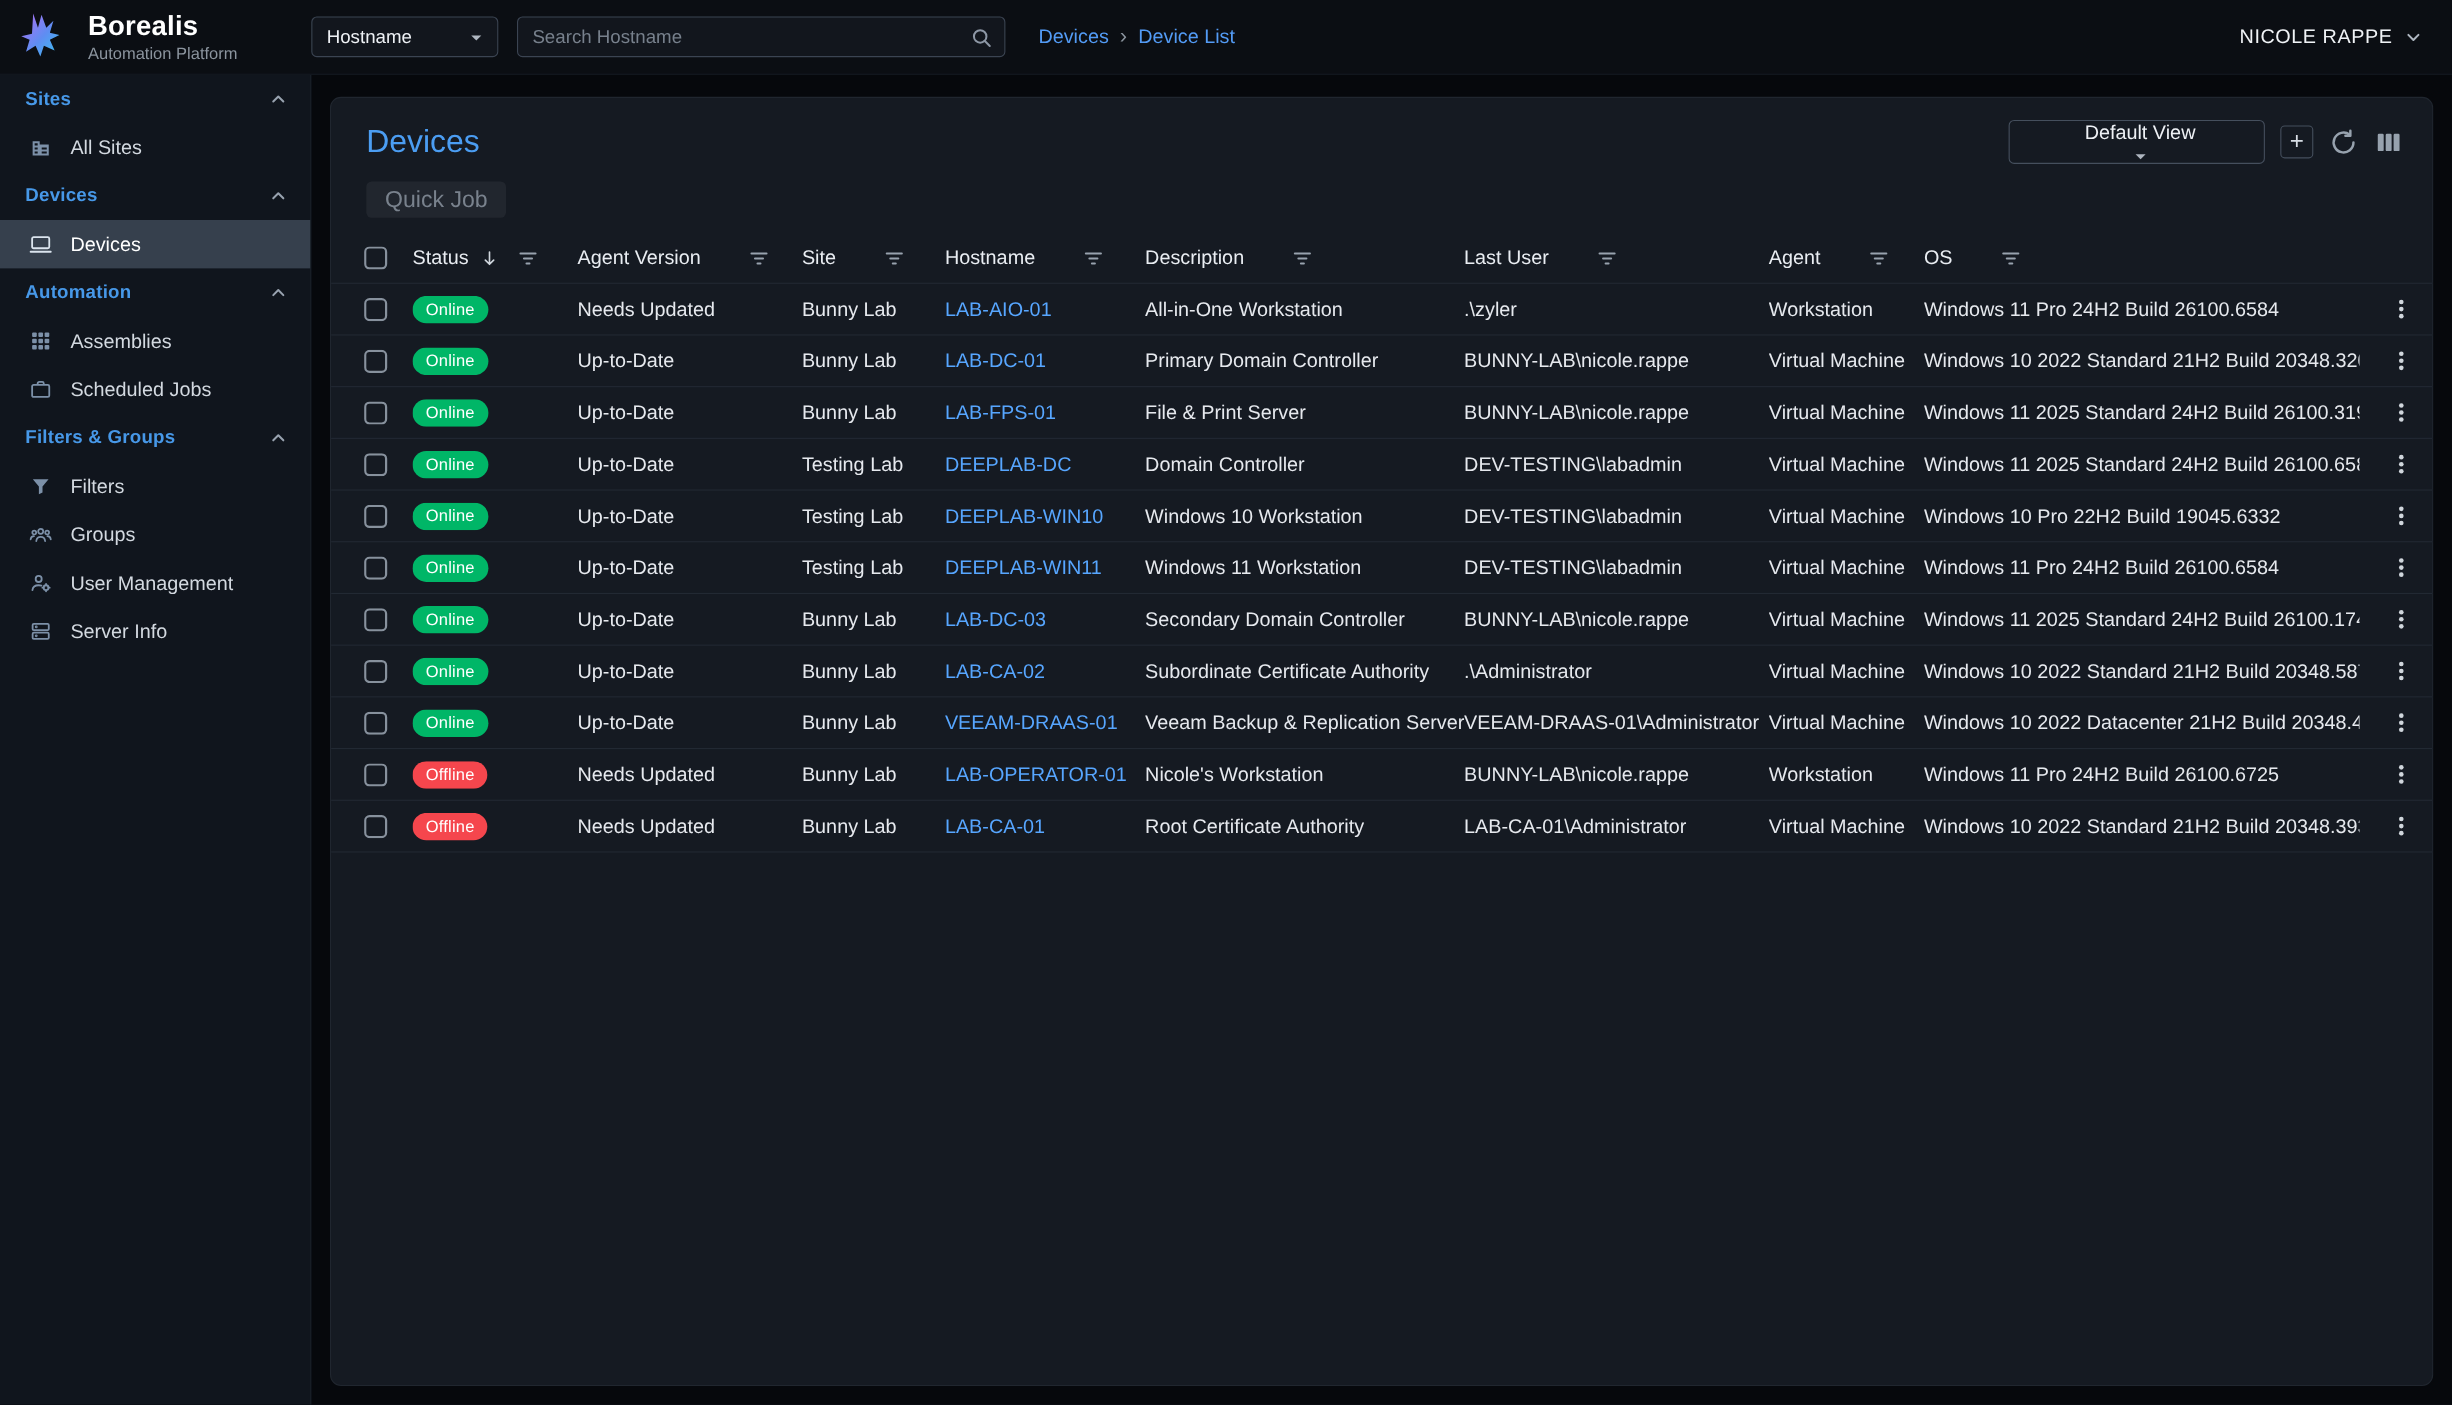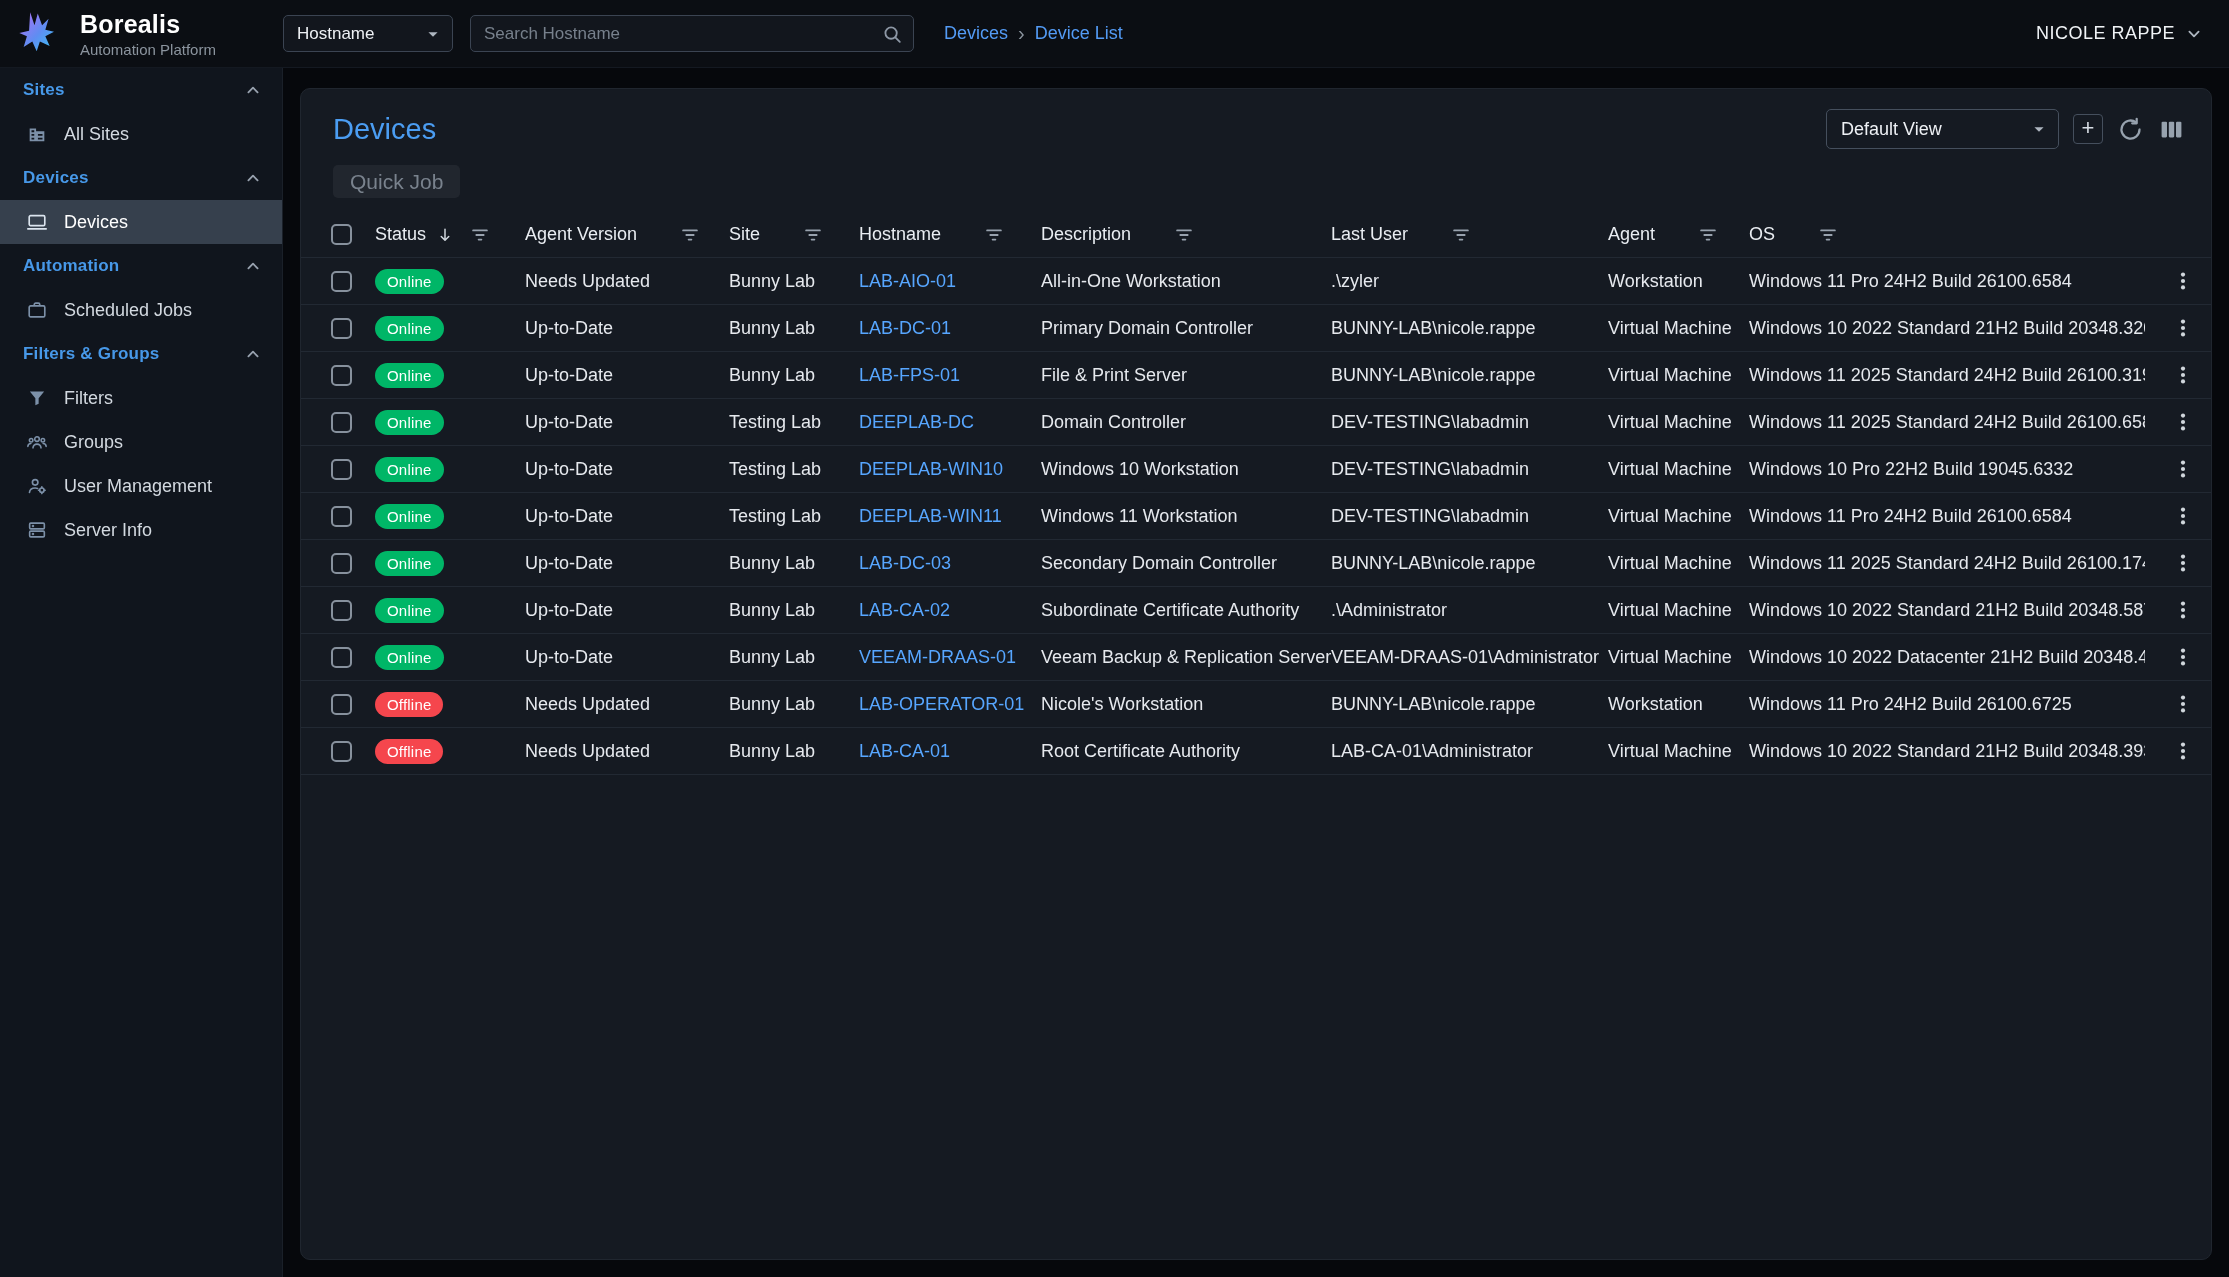--- a/index.html
+++ b/index.html
@@ -55,21 +55,21 @@
 
   
   .main { position: absolute; left: 283px; top: 68px; width: 1946px; height: 1209px; padding: 20px 17px 17px 17px; }
   .panel { width: 100%; height: 100%; background: #151a22; border: 1px solid #20262f; border-radius: 10px; padding-top: 20px; overflow: hidden; }
   .panel-head { display: flex; align-items: center; justify-content: space-between; padding: 0 26px 0 32px; }
   .page-title { color: #4b9df2; font-size: 29px; font-weight: 500; }
   .panel-controls { display: flex; align-items: center; gap: 14px; }
   .view-select {
     width: 233px; height: 40px; border: 1px solid #454f5d; border-radius: 5px;
     display: flex; align-items: center; justify-content: space-between;
-    padding: 0 8px 0 14px; font-size: 18px; color: #eef1f5; cursor: pointer; background: transparent;
+    padding: 0 8px 0 14px; font-size: 18px; color: #eef1f5; cursor: pointer; background: transparent; flex-direction: column;
   }
   .add-btn {
     width: 30px; height: 30px; border: 1px solid #454f5d; border-radius: 4px; background: transparent;
     color: #d7dde4; font-size: 22px; line-height: 1; display: flex; align-items: center; justify-content: center;
     cursor: pointer; font-family: inherit; padding-bottom: 3px;
   }
   .ctrl-ic { color: #97a2ae; cursor: pointer; }
   .ctrl-ic svg { width: 27px; height: 27px; }
   .quick-job {
     margin: 16px 0 0 32px; height: 33px; padding: 0 17px;
@@ -194,20 +194,36 @@
       <div class="side-section">
         <span class="side-section-label">Automation</span>
         <span class="icon chev">
           <svg viewBox="0 0 24 24">
             <polyline points="7 14.5 12 9.5 17 14.5" fill="none" stroke="currentColor" stroke-width="2" stroke-linecap="round" stroke-linejoin="round"></polyline>
           </svg>
         </span>
       </div>
       <div class="side-item">
         <span class="icon side-ic">
+          <svg viewBox="0 0 24 24" fill="currentColor">
+            <rect x="3.5" y="3.5" width="4.6" height="4.6" rx="1"></rect>
+            <rect x="9.7" y="3.5" width="4.6" height="4.6" rx="1"></rect>
+            <rect x="15.9" y="3.5" width="4.6" height="4.6" rx="1"></rect>
+            <rect x="3.5" y="9.7" width="4.6" height="4.6" rx="1"></rect>
+            <rect x="9.7" y="9.7" width="4.6" height="4.6" rx="1"></rect>
+            <rect x="15.9" y="9.7" width="4.6" height="4.6" rx="1"></rect>
+            <rect x="3.5" y="15.9" width="4.6" height="4.6" rx="1"></rect>
+            <rect x="9.7" y="15.9" width="4.6" height="4.6" rx="1"></rect>
+            <rect x="15.9" y="15.9" width="4.6" height="4.6" rx="1"></rect>
+          </svg>
+        </span>
+        <span>Assemblies</span>
+      </div>
+      <div class="side-item">
+        <span class="icon side-ic">
           <svg viewBox="0 0 24 24" fill="none" stroke="currentColor" stroke-width="1.8" stroke-linejoin="round">
             <rect x="3.5" y="7.5" width="17" height="12" rx="1.5"></rect>
             <path d="M9 7.5V6a1.5 1.5 0 0 1 1.5-1.5h3A1.5 1.5 0 0 1 15 6v1.5"></path>
           </svg>
         </span>
         <span>Scheduled Jobs</span>
       </div>
       <div class="side-section">
         <span class="side-section-label">Filters &amp; Groups</span>
         <span class="icon chev">

